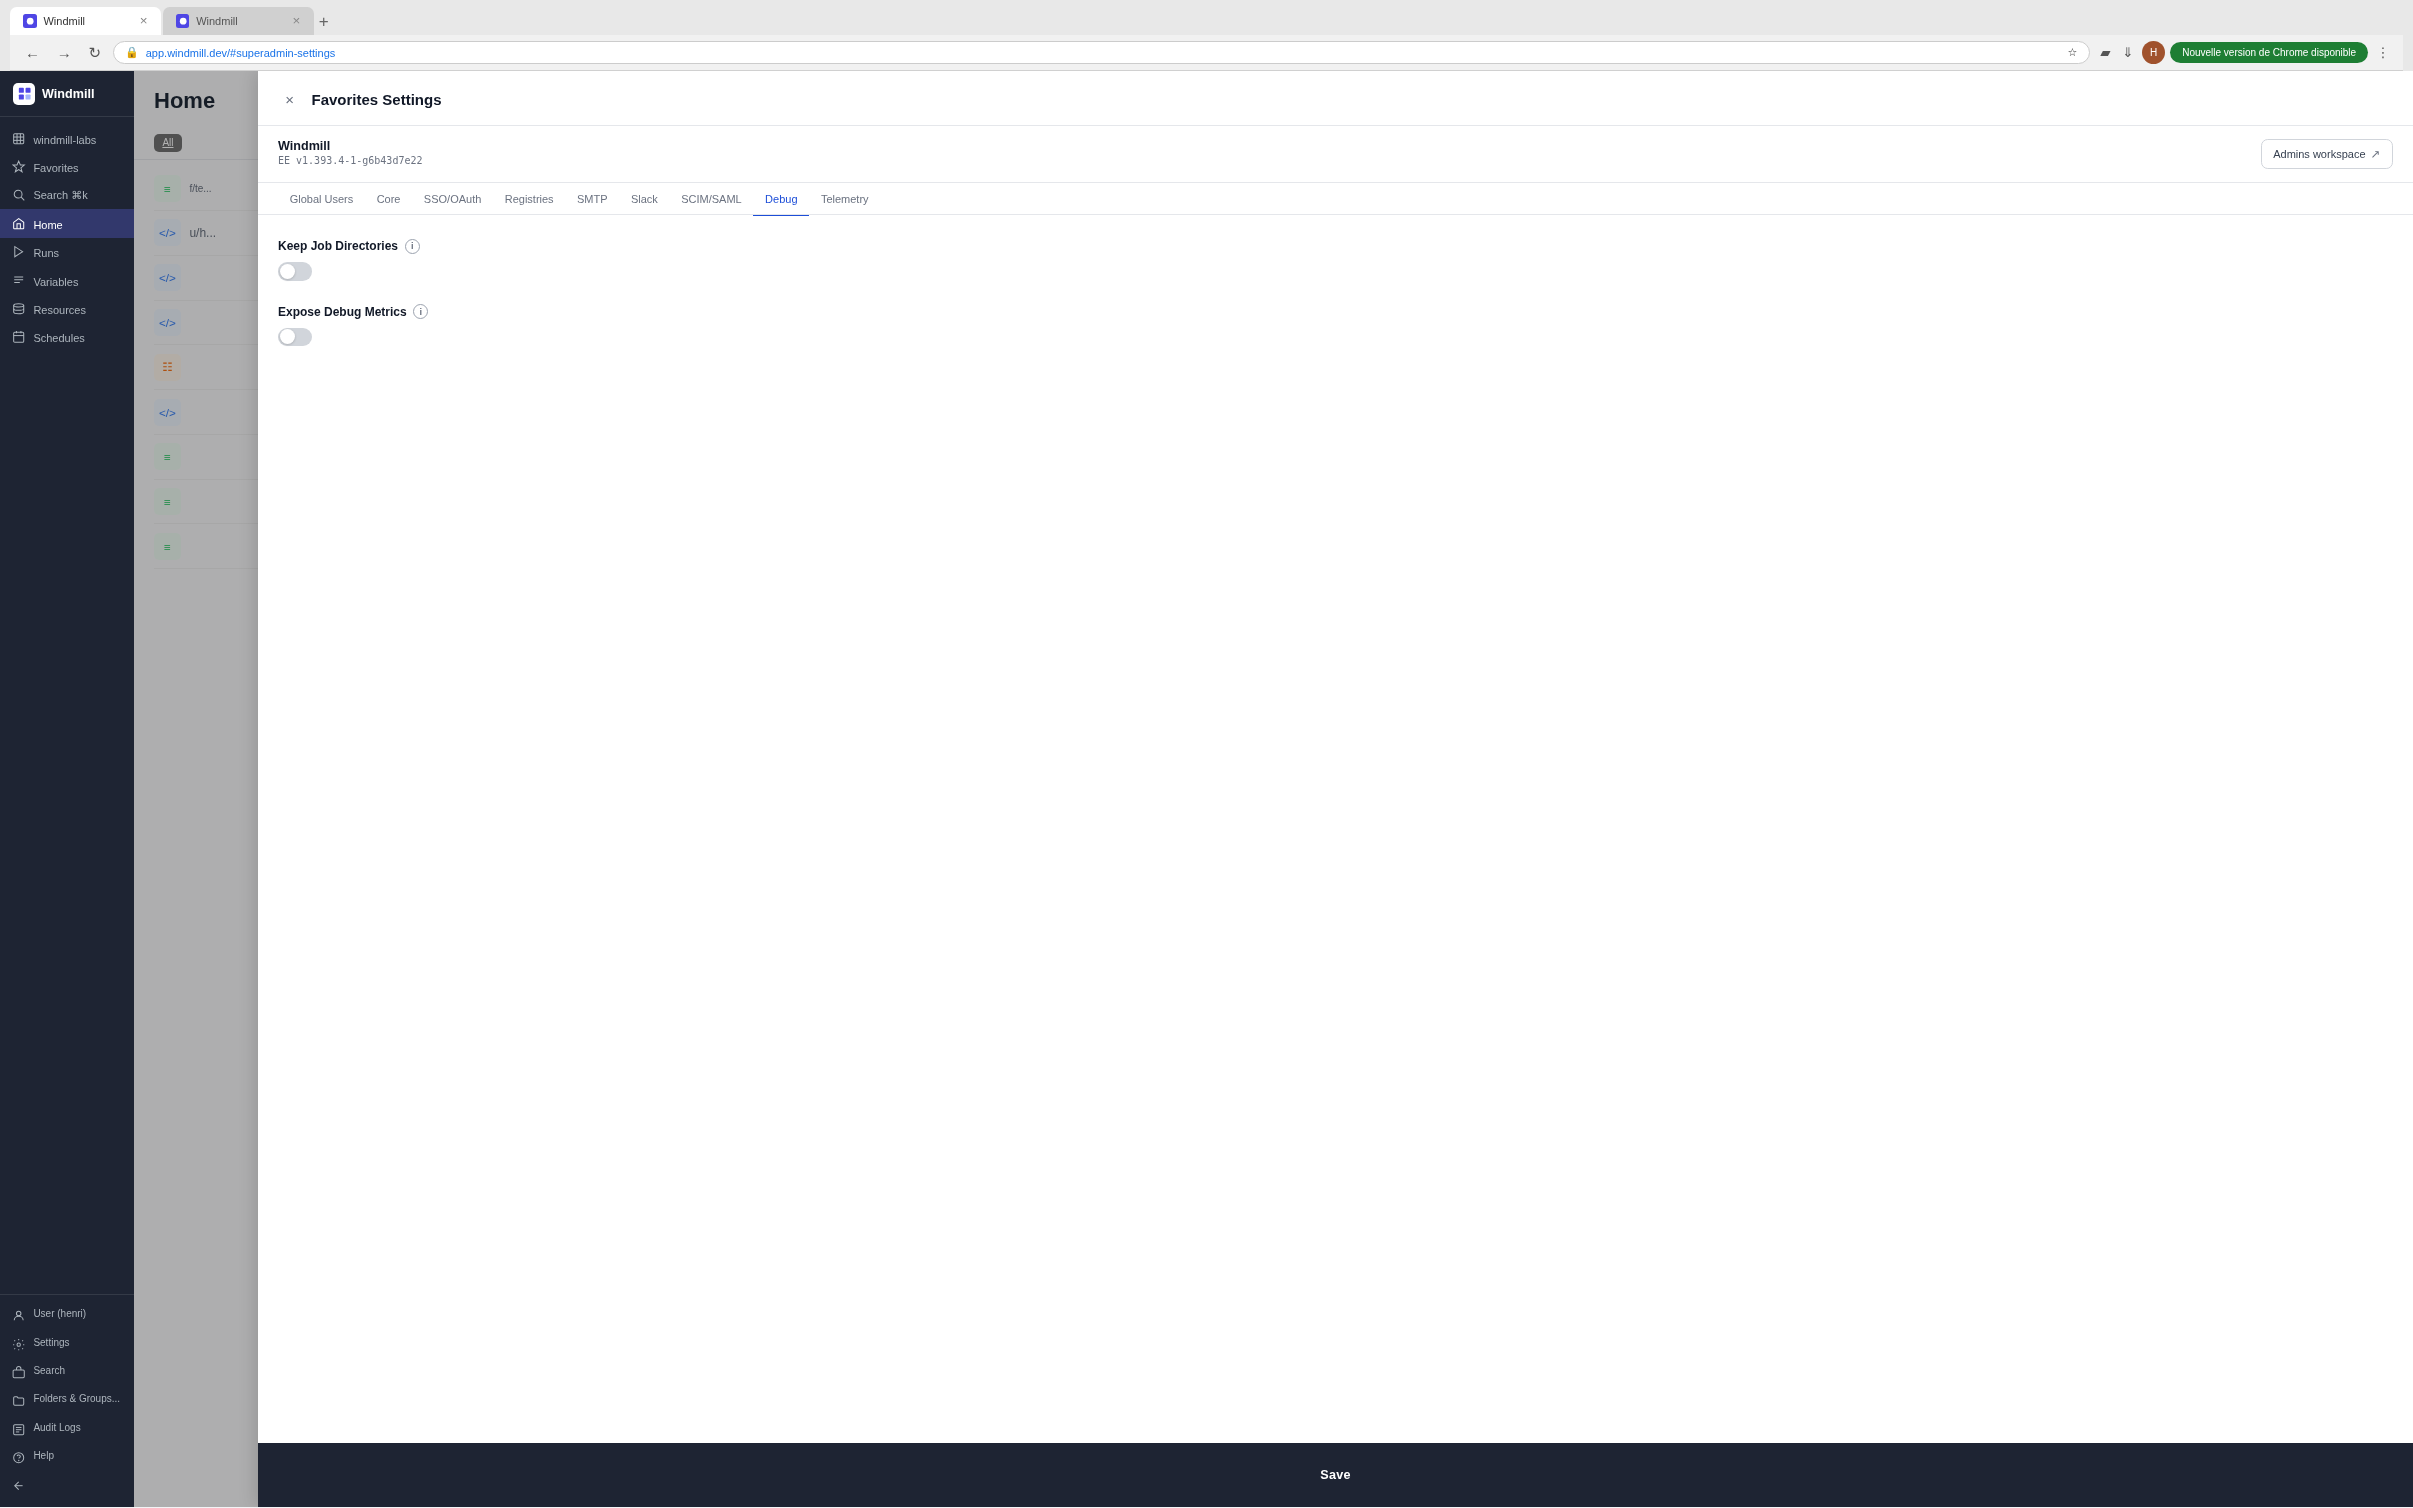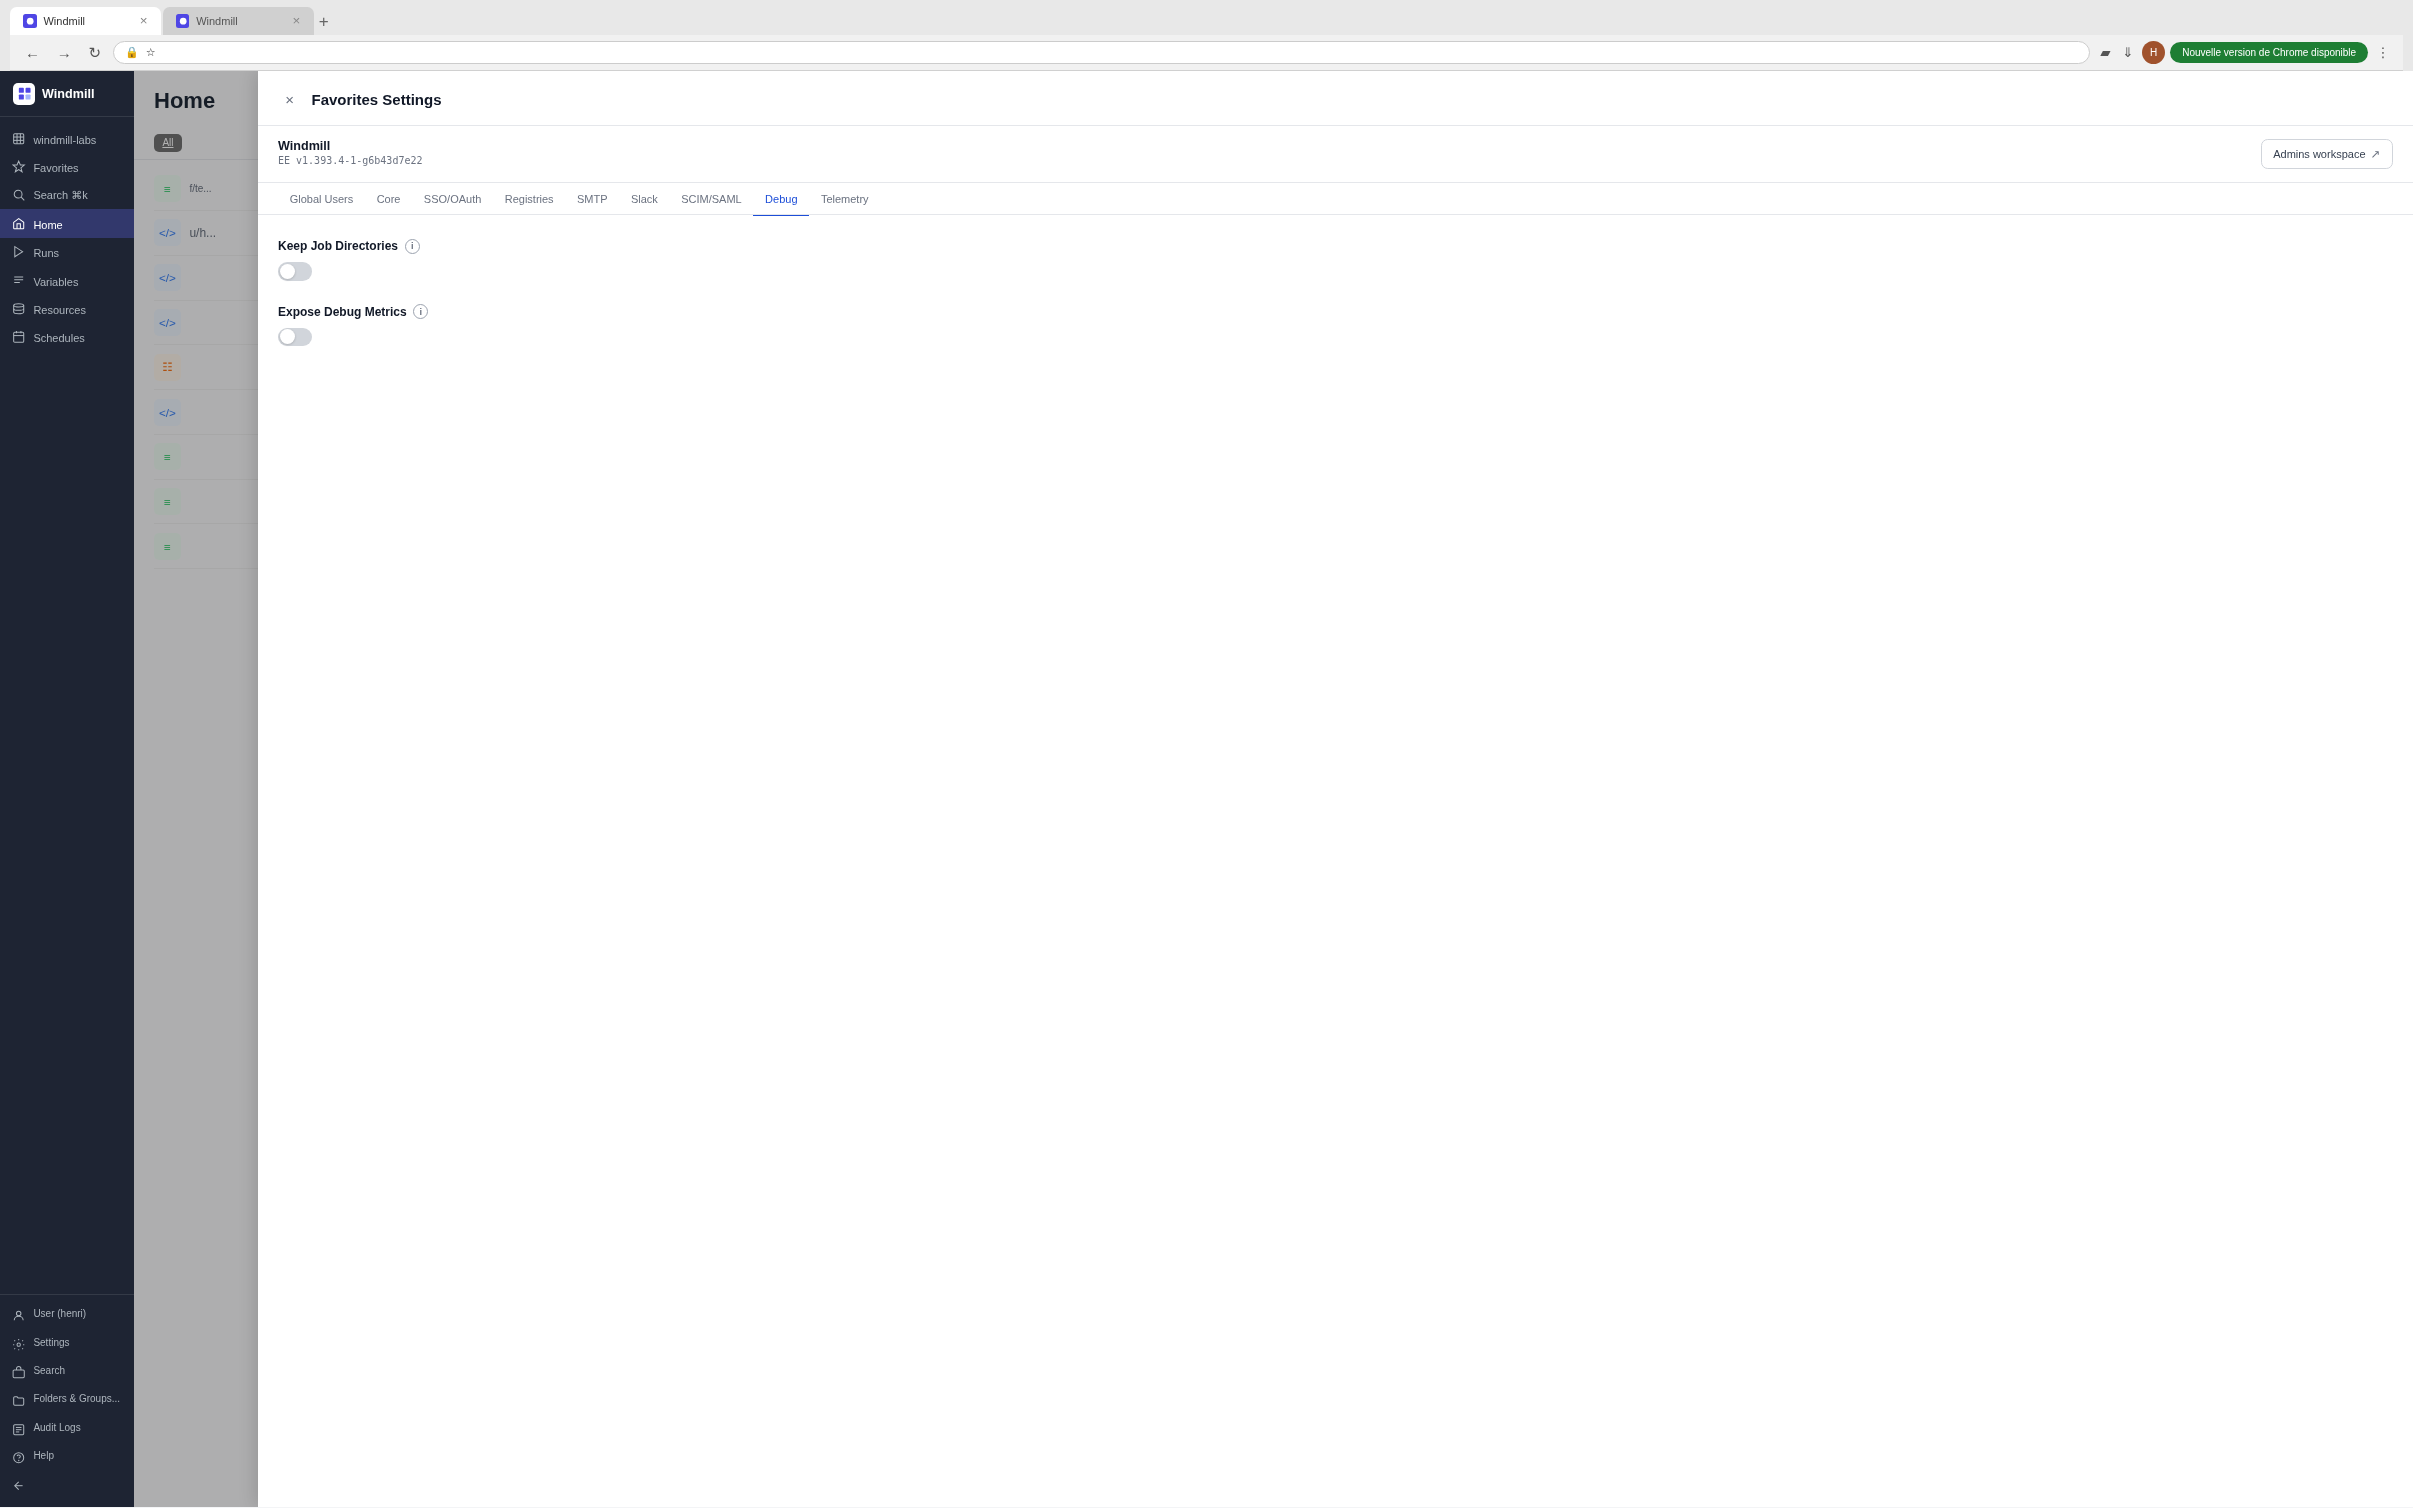--- a/index.html
+++ b/index.html
@@ -128,20 +128,21 @@
       </div>
       <button class="new-tab-btn">+</button>
     </div>
 
     <div class="browser-toolbar">
       <button class="nav-btn">←</button>
       <button class="nav-btn">→</button>
       <button class="nav-btn">↻</button>
       <div class="address-bar">
         <span>🔒</span>
+        <span class="address-bar-url">app.windmill.dev/#superadmin-settings</span>
         <span>☆</span>
       </div>
       <div class="toolbar-right">
         <button class="toolbar-icon">▰</button>
         <button class="toolbar-icon">⇓</button>
         <div class="profile-icon">H</div>
         <button class="chrome-update-btn">Nouvelle version de Chrome disponible</button>
         <button class="toolbar-icon">⋮</button>
       </div>
     </div>
@@ -433,18 +434,21 @@
             <div class="toggle-container">
               <label class="toggle">
                 <input type="checkbox" style="">
                 <span class="toggle-slider"></span>
               </label>
             </div>
           </div>
 
         </div>
 
+        <div class="modal-footer">
+          <button class="save-btn">Save</button>
+        </div>
 
       </div>
     </div>
   </div>
 </div>
 
 
 </body></html>

